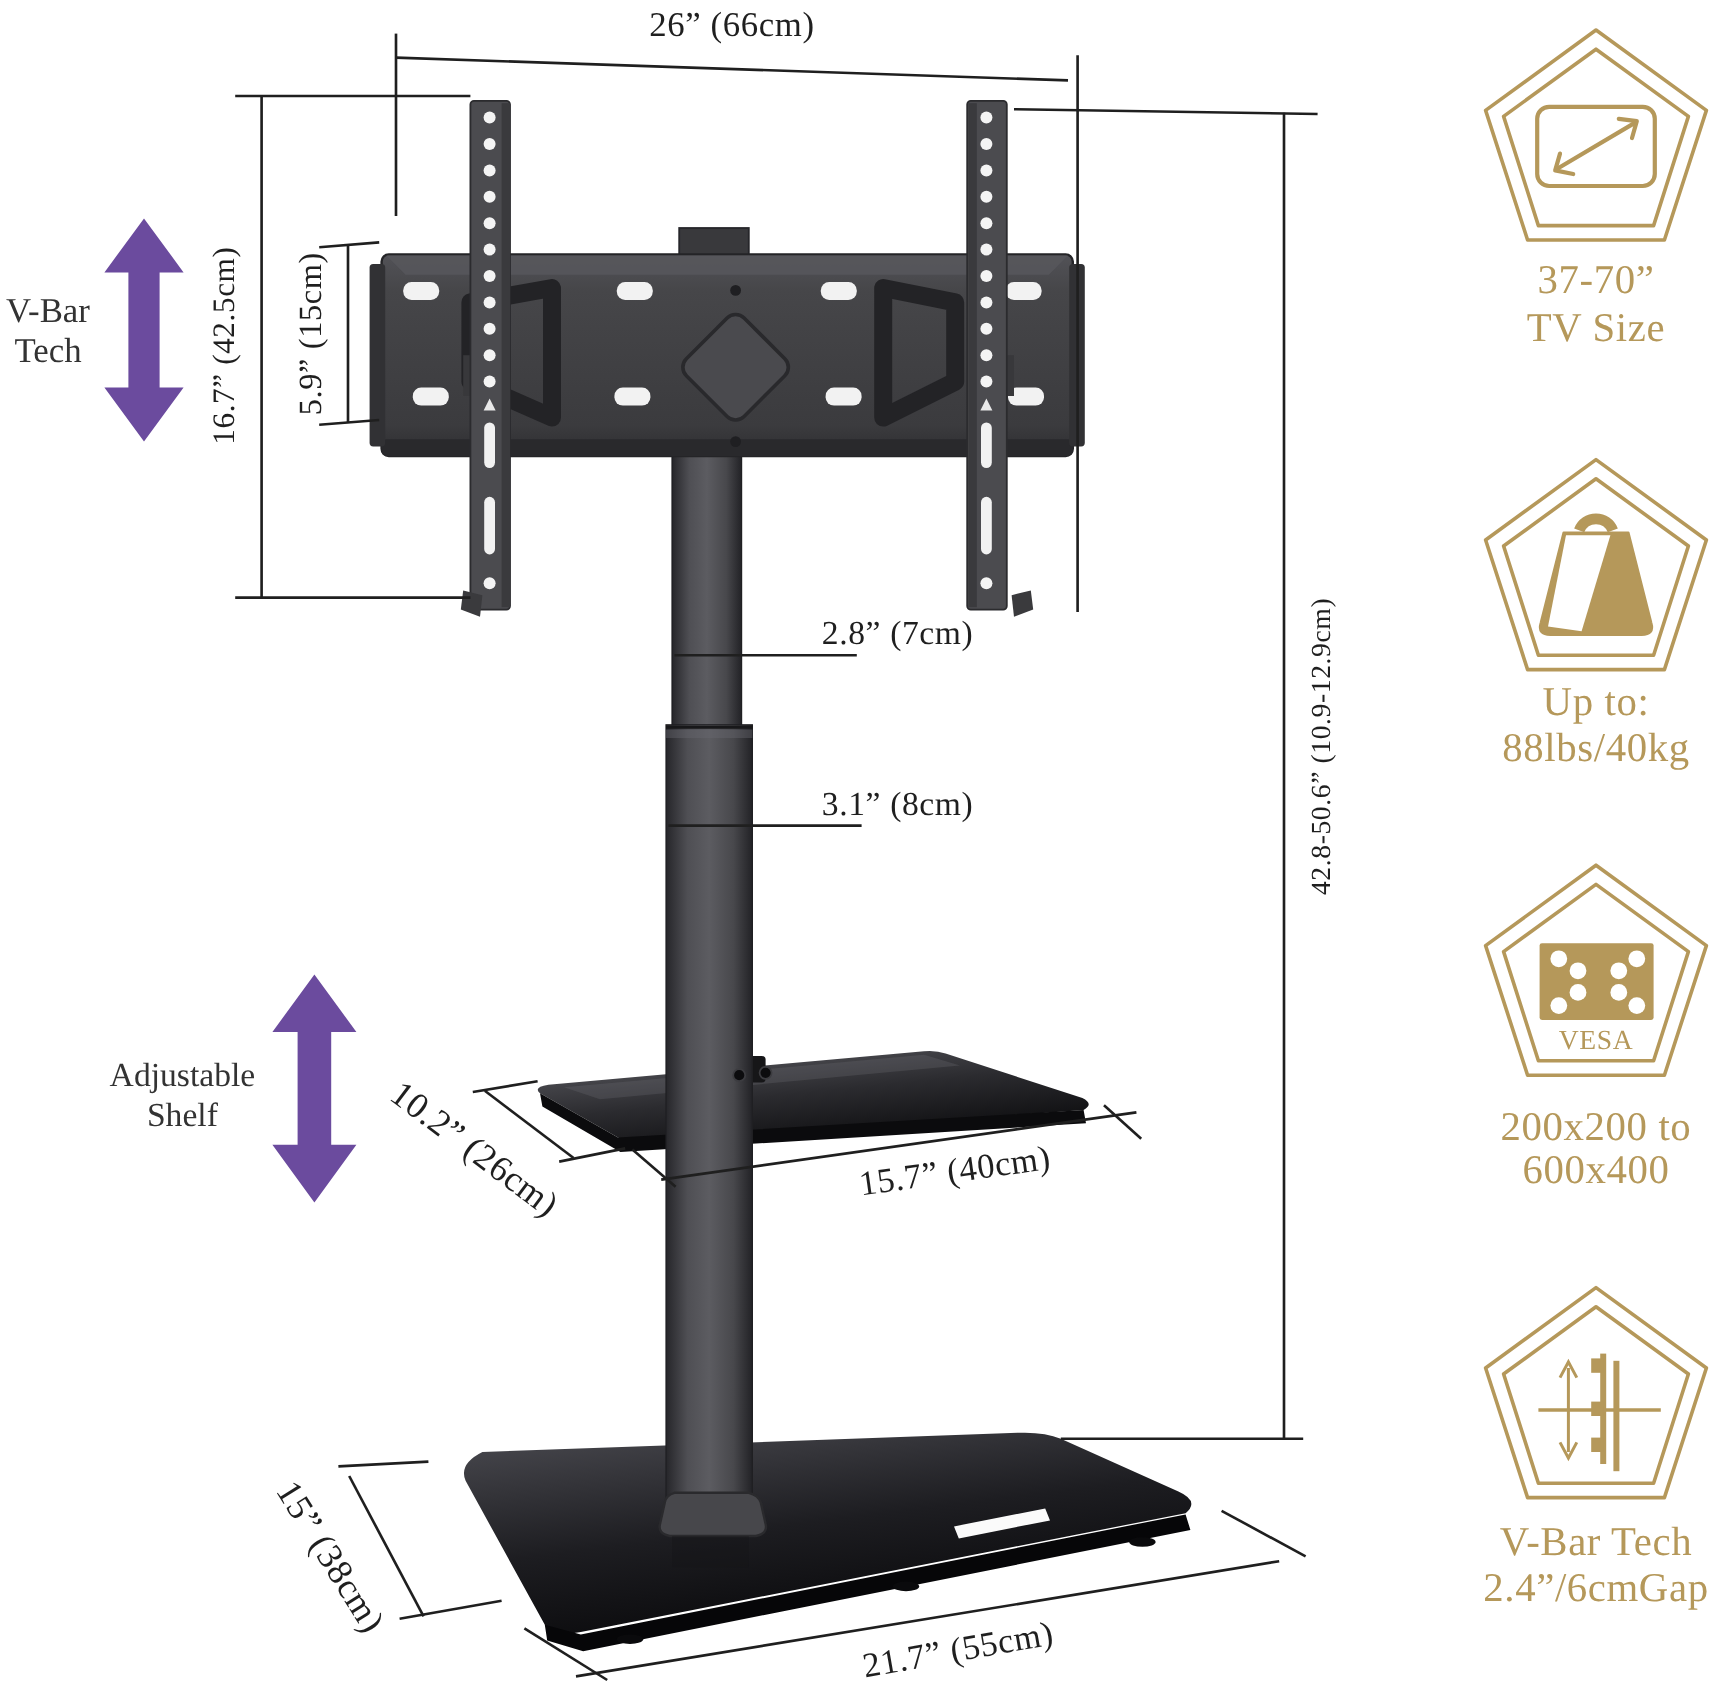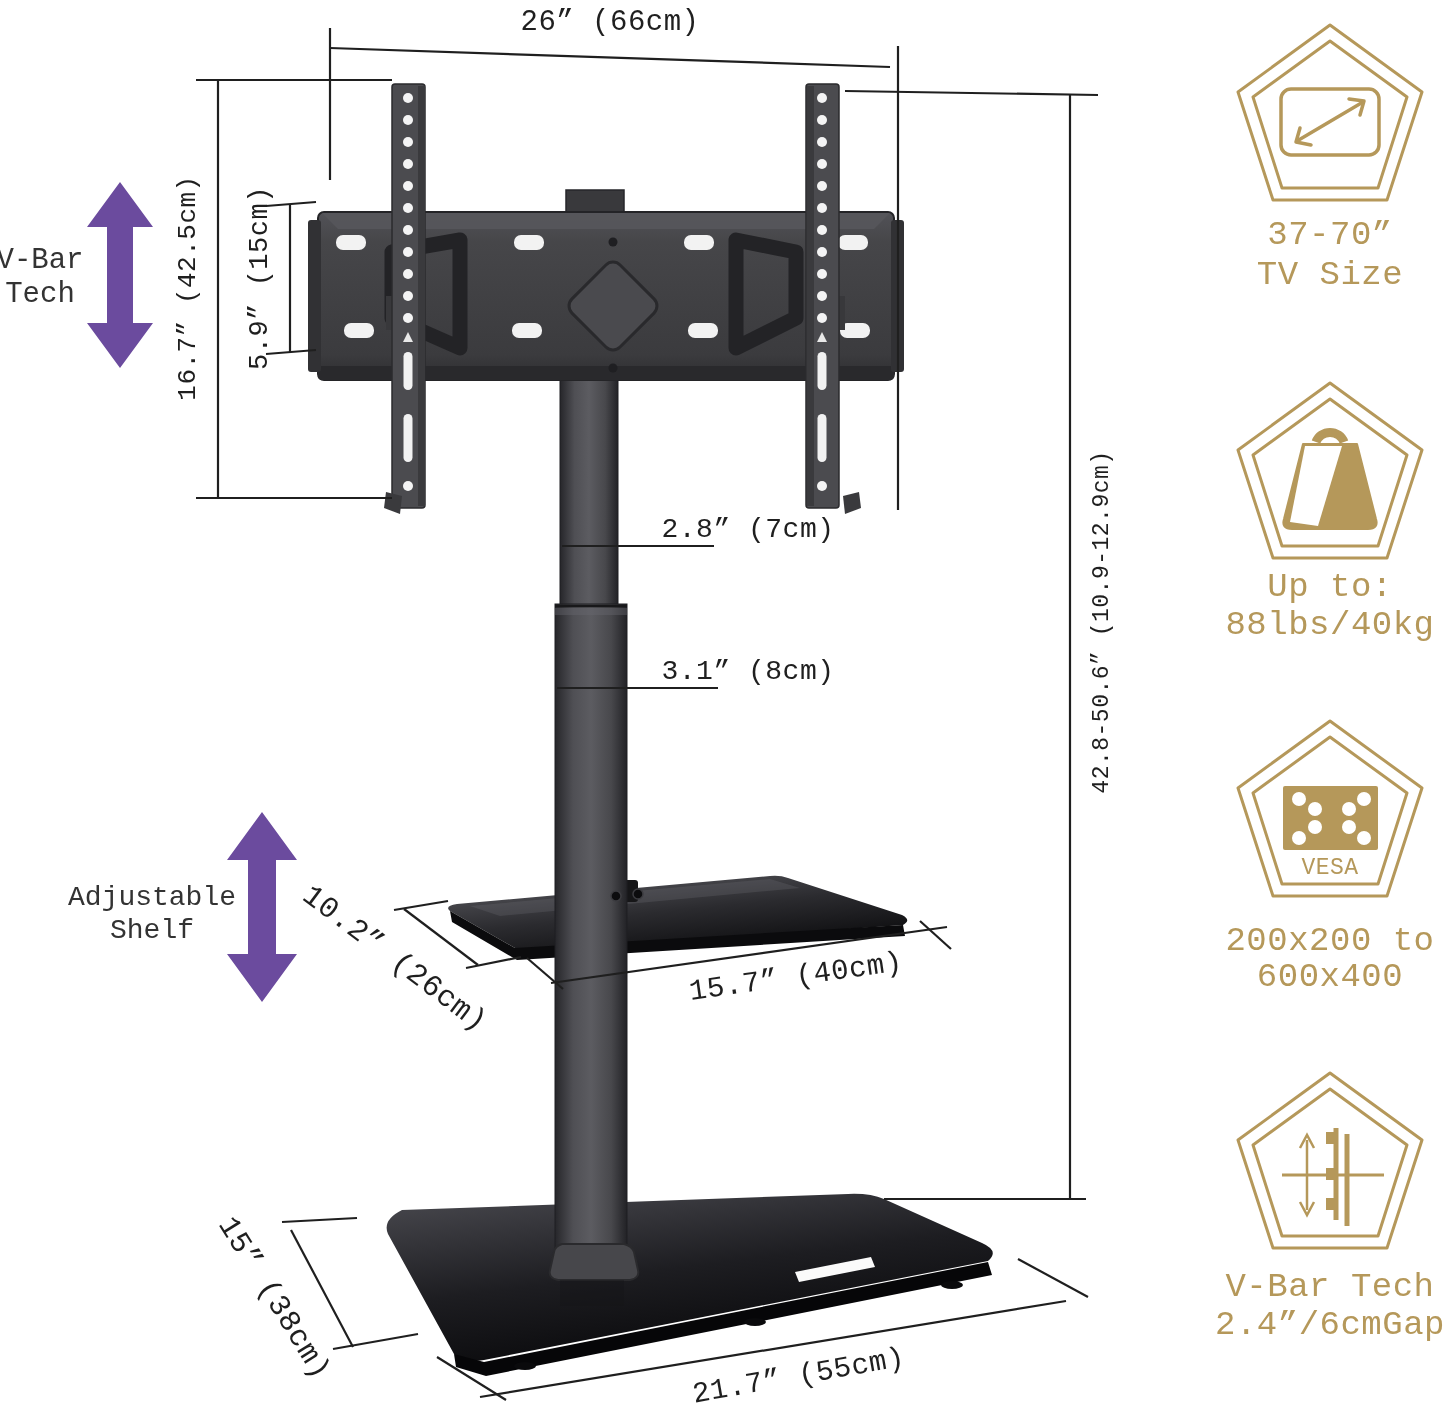--- a/index.html
+++ b/index.html
@@ -1,17 +1,17 @@
 <!DOCTYPE html>
 <html style="--gold: #b5985a; --purple: #6b4b9e; --line: #1f1f1f;"><head>
 <meta charset="utf-8">
 <style>
   html,body{margin:0;padding:0;background:#fff;}
   .canvas{position:relative;width:1445px;height:1403px;background:#ffffff;overflow:hidden;
-          font-family:Liberation Mono, monospace;}
+          font-family:Liberation Serif, serif;}
   svg{display:block;}
   
   .dl{stroke:var(--line,#1f1f1f);stroke-width:2.2;fill:none;stroke-linecap:butt;}
   .dt{fill:var(--line,#1f1f1f);letter-spacing:.5px;}
   
   .callout-text{fill:#333333;}
   .purple{fill:var(--purple,#6b4b9e);}
   
   .gp{fill:none;stroke:var(--gold,#b5985a);stroke-width:3;stroke-linejoin:round;}
   .gp35{fill:none;stroke:var(--gold,#b5985a);stroke-width:3.5;stroke-linejoin:round;stroke-linecap:round;}

